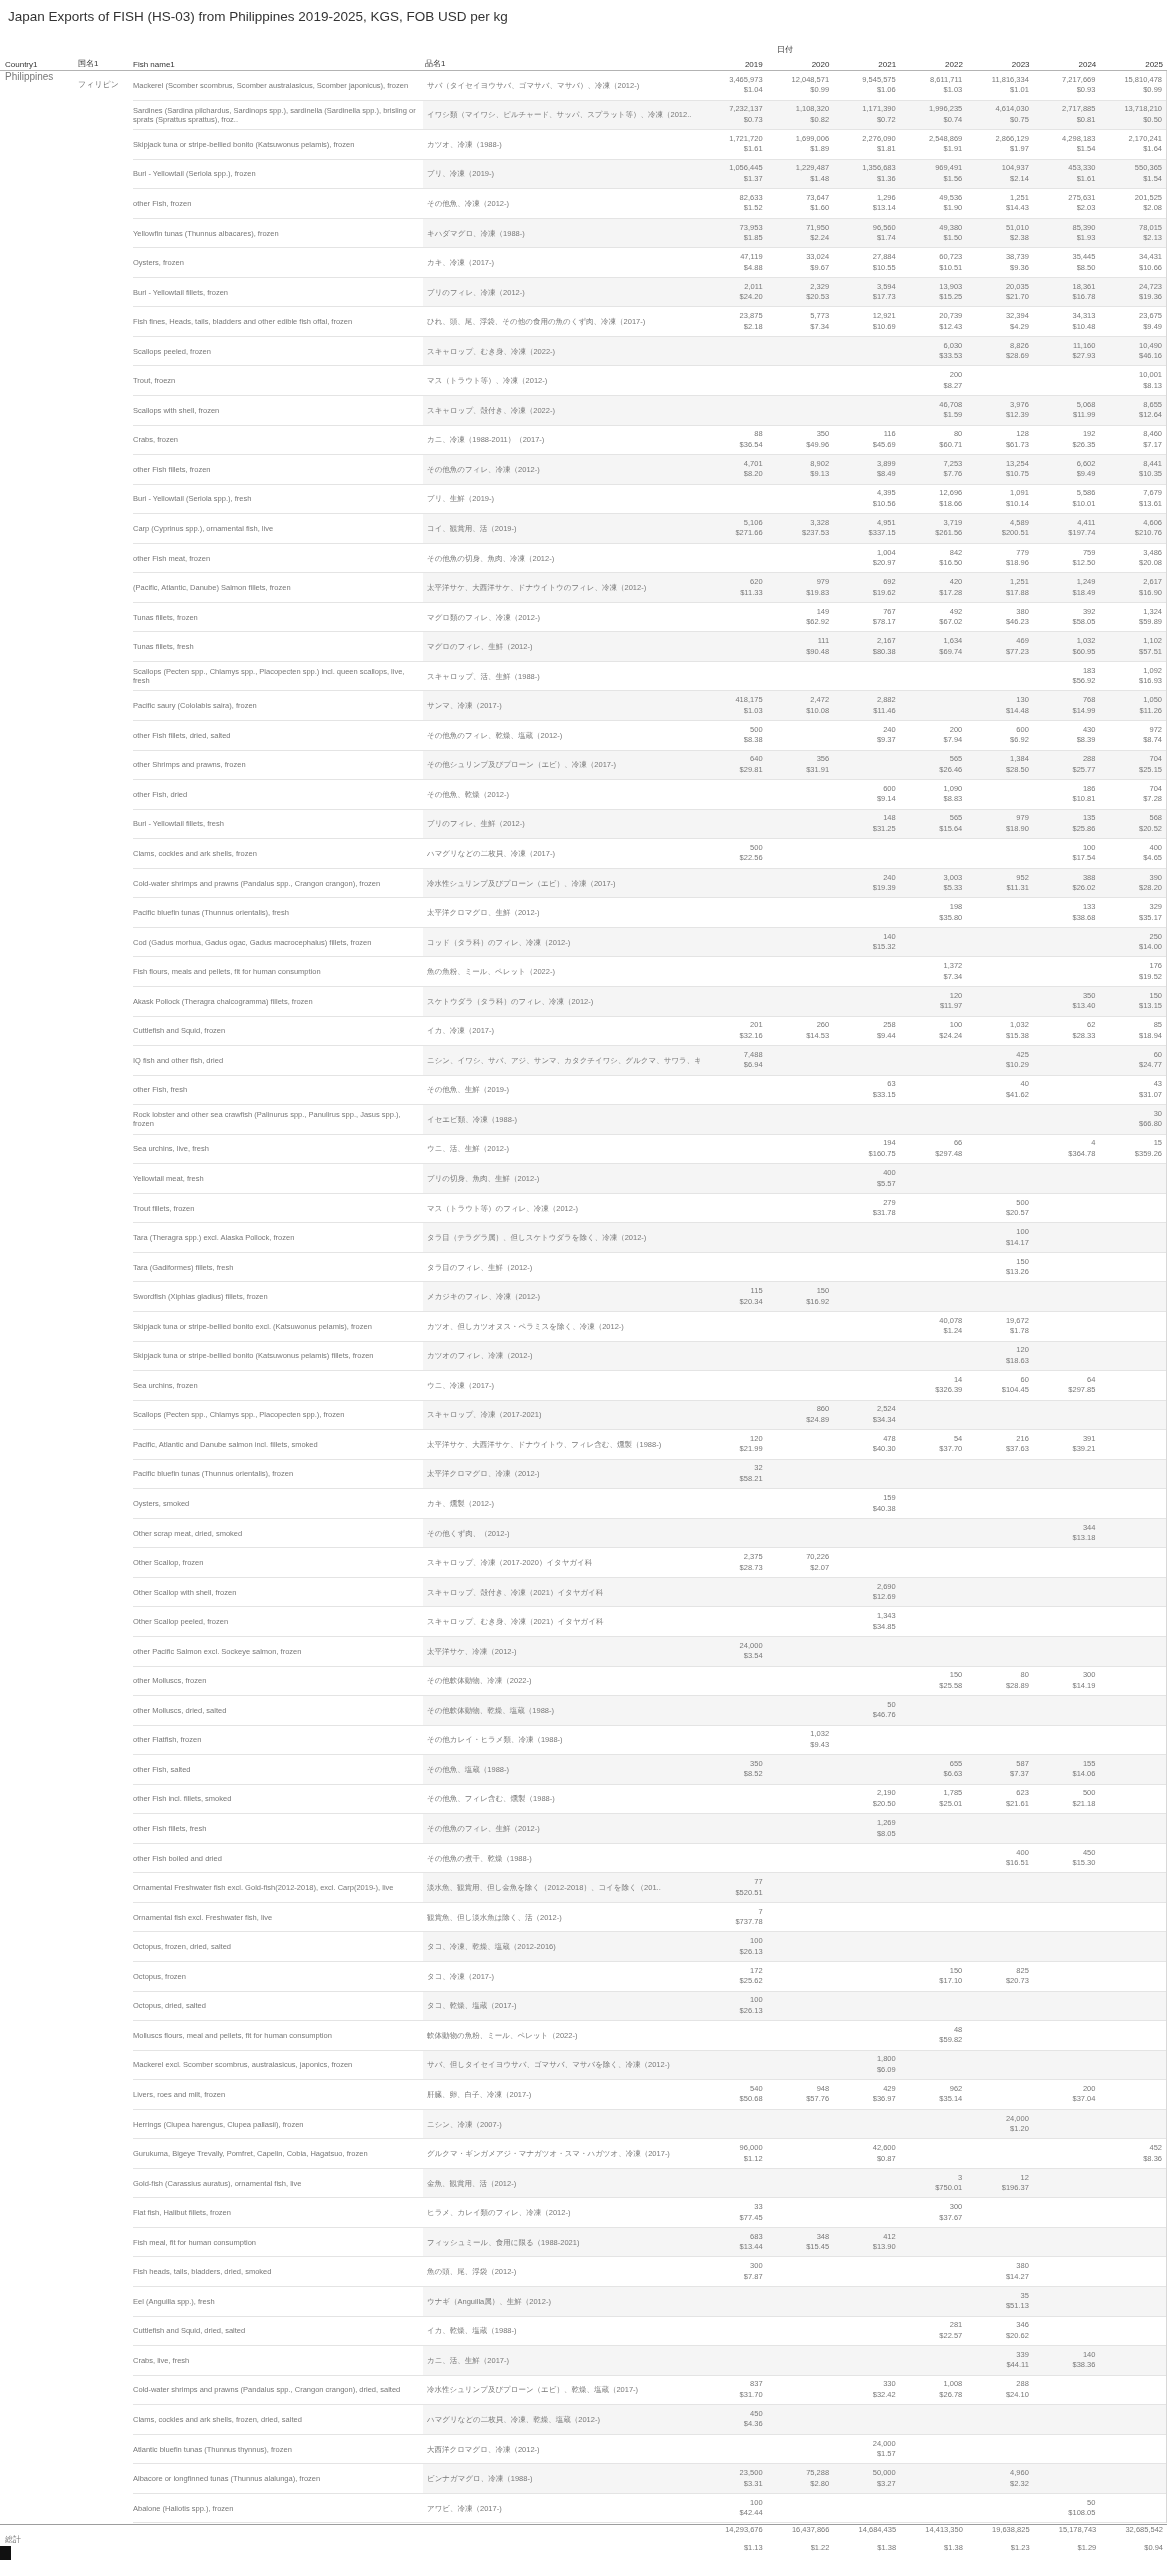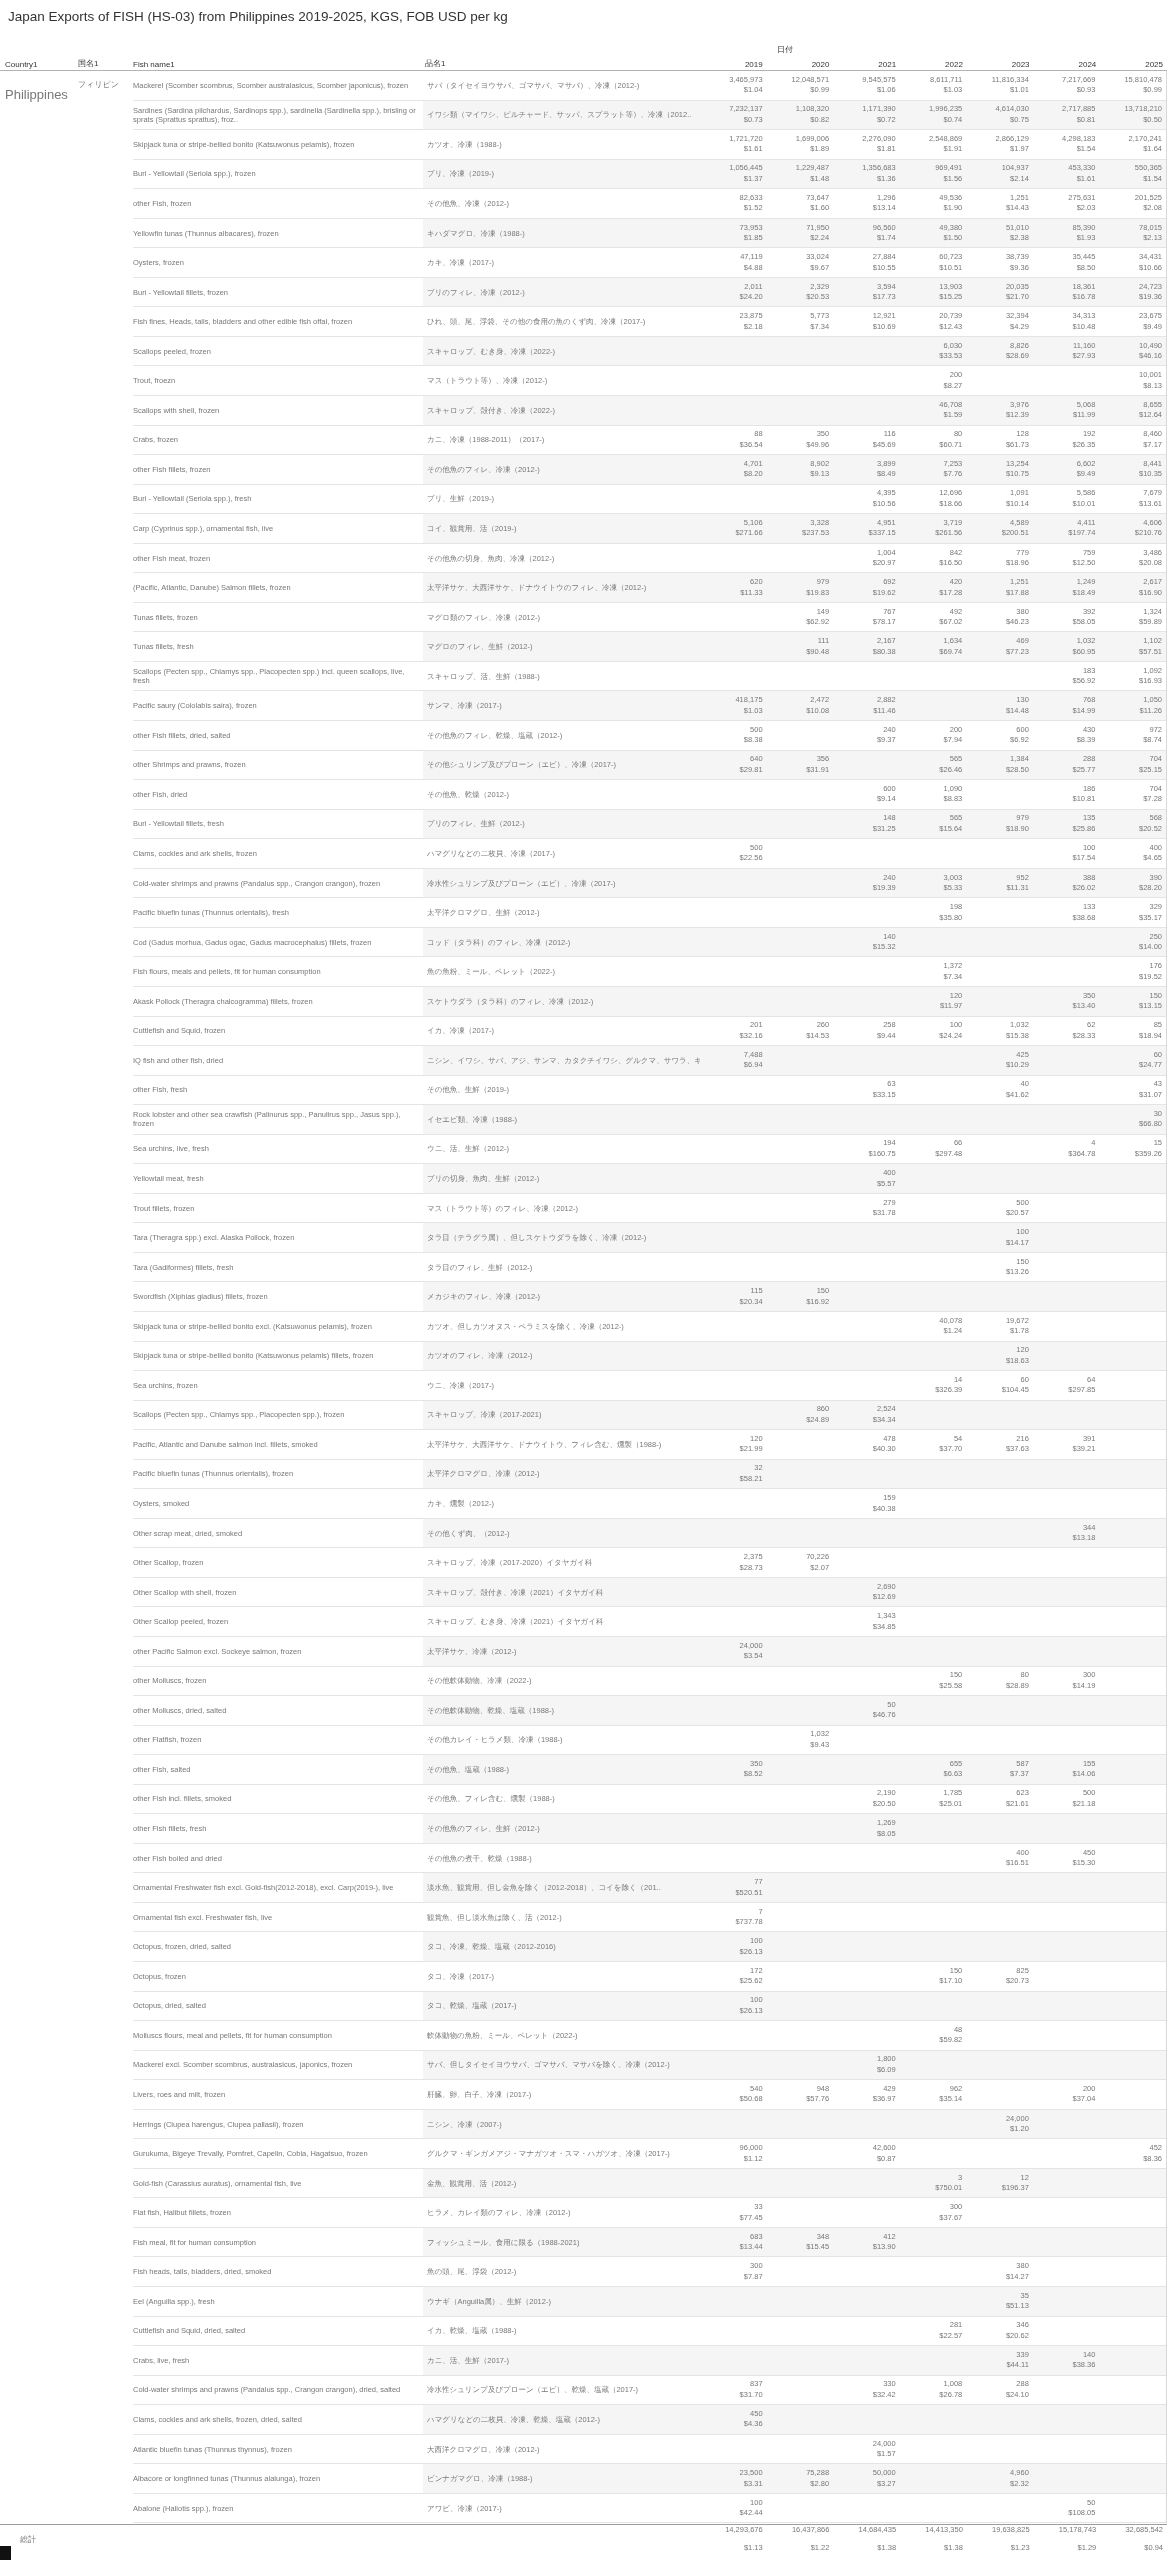--- a/index.html
+++ b/index.html
@@ -15,35 +15,35 @@
   .hdr-country { left:5px; }
   .hdr-jcountry { left:78px; }
   .hdr-name { left:133px; }
   .hdr-jname { left:425px; }
   .hdr-years { position:absolute; left:700px; bottom:1px; width:467px; display:grid; grid-template-columns:repeat(7,1fr); }
   .hdr-year { text-align:right; padding-right:4px; font-size:8px; color:#333; }
   .hdr-underline { position:absolute; left:0; top:70px; width:1167px; border-top:1px solid #b3b3b3; }
 
   
   .left-pane { position:absolute; left:0; top:71px; width:133px; }
-  .country-lbl { position:absolute; left:5px; top:16px; font-size:13px; color:#787878; }
+  .country-lbl { position:absolute; left:5px; top:0; font-size:10px; color:#787878; }
   .jcountry-lbl { position:absolute; left:78px; top:8px; font-size:8px; color:#787878; }
 
   
   .body-pane { position:absolute; left:133px; top:71px; width:1034px; border-right:1px solid #d8d8d8; }
   .trow { display:grid; grid-template-columns:290px 277px repeat(7,1fr); height:29.55px; border-bottom:1px solid #e4e4e4; }
   .trow .c-name { padding:2px 6px 2px 0; font-size:7.5px; line-height:9px; color:#787878; display:flex; align-items:center; overflow:hidden; background:#fff; }
   .trow .c-jname { padding:2px 4px; font-size:7.5px; line-height:9px; color:#787878; display:flex; align-items:center; white-space:nowrap; overflow:hidden; }
   .trow .c-val { display:flex; flex-direction:column; justify-content:center; align-items:flex-end; padding-right:4px; font-size:7.5px; line-height:10.5px; color:#787878; }
   .trow .c-val:first-of-type { border-left:1px solid #d8d8d8; }
   .trow.band .c-jname, .trow.band .c-val { background:#f5f5f5; }
 
   
   .total-row { position:absolute; left:0; width:1167px; height:30px; border-top:1px solid #9d9d9d; display:grid; grid-template-columns:133px 290px 277px repeat(7,1fr); background:#fff; }
-  .total-label { grid-column:1; display:flex; align-items:center; padding-left:20px; font-size:8px; color:#787878; }
+  .total-label { grid-column:1; display:flex; align-items:center; padding-left:5px; font-size:8px; color:#787878; }
   .total-row .c-val { display:flex; flex-direction:column; justify-content:space-between; align-items:flex-end; padding-right:4px; font-size:7.5px; line-height:10.5px; color:#787878; }
 
   .corner-artifact { position:absolute; left:0; bottom:0; width:11px; height:14px; background:#111; }
 </style>
 </head>
 <body>
 
 <div id="app">
   <div class="title">Japan Exports of FISH (HS-03) from Philippines 2019-2025, KGS, FOB USD per kg</div>
 

